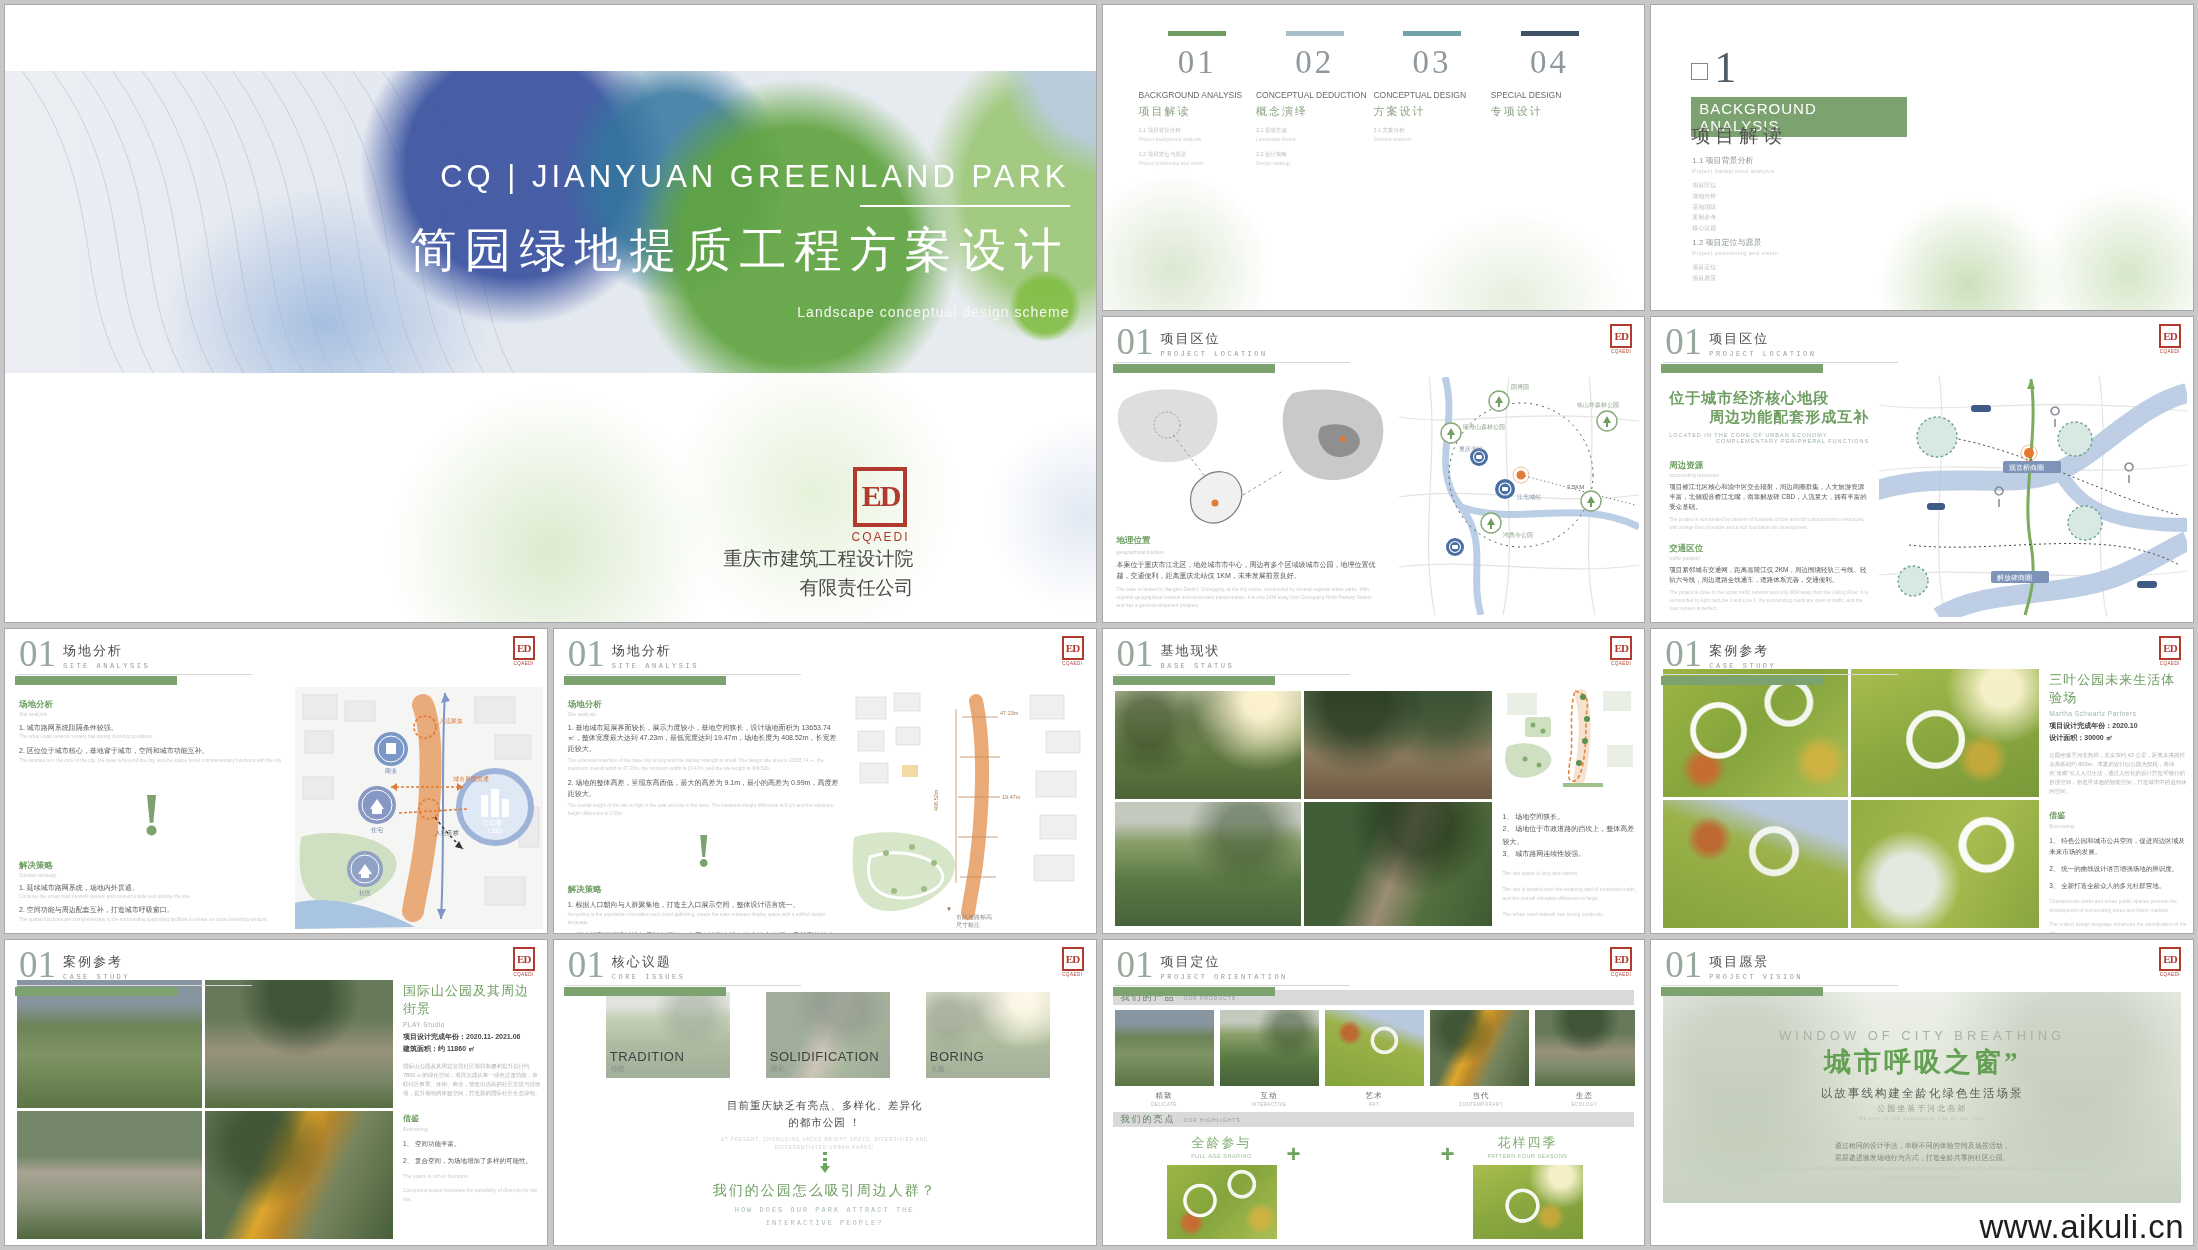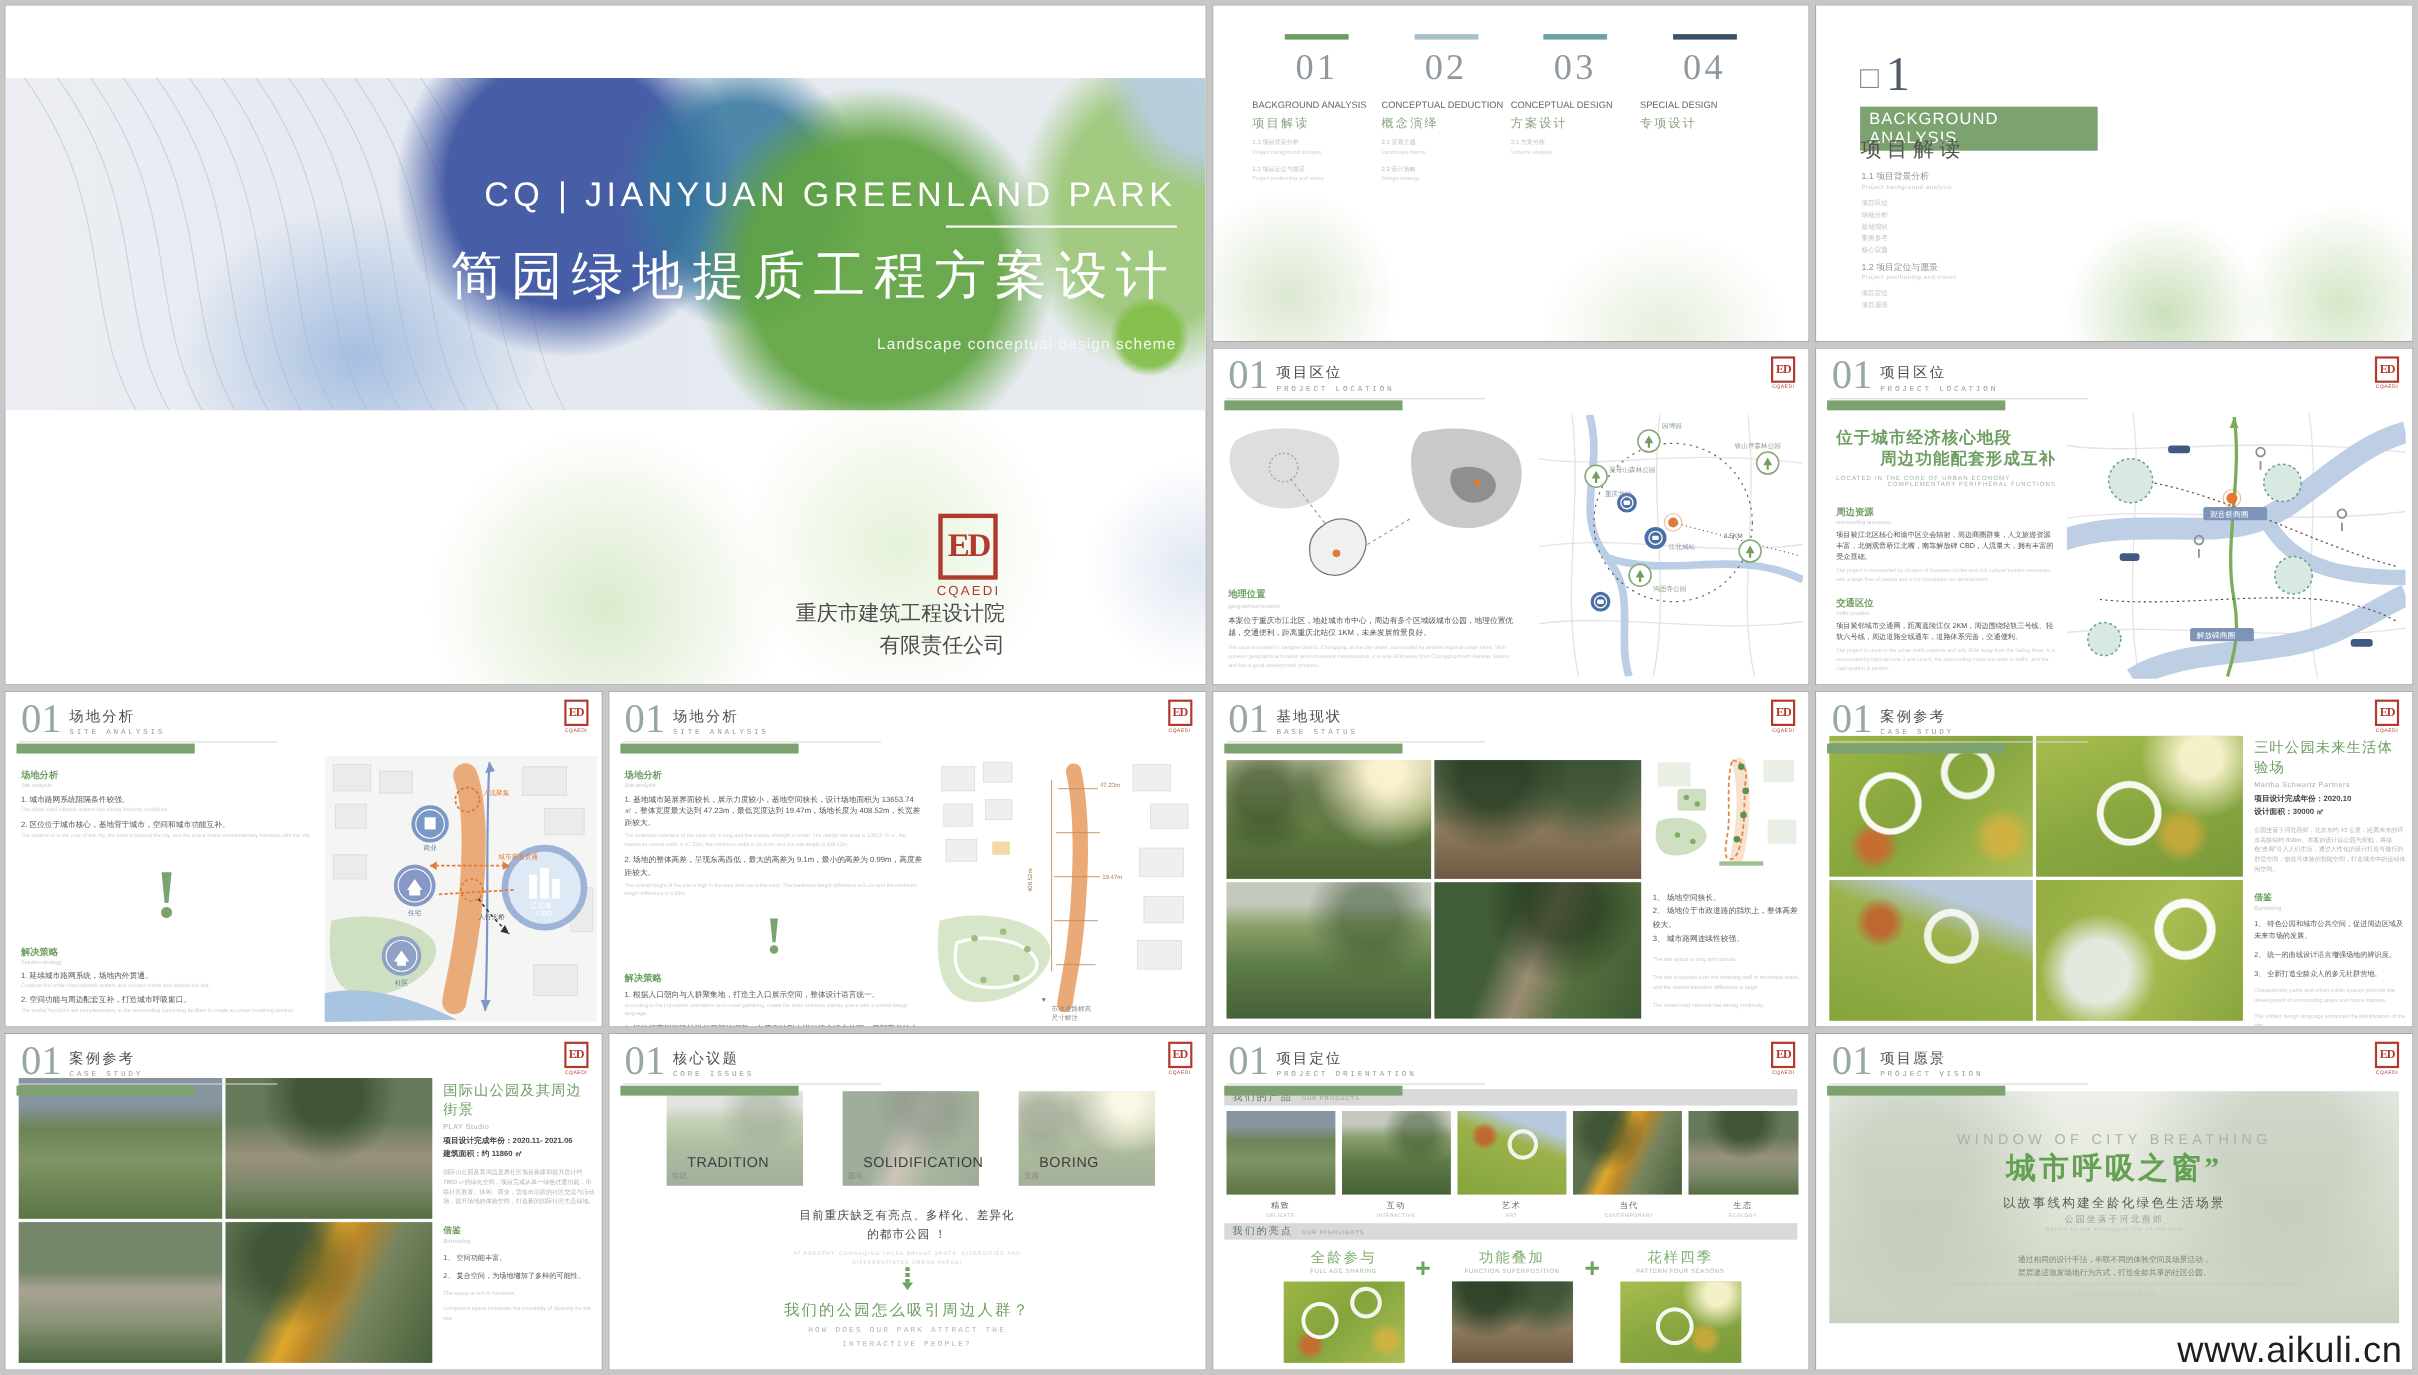--- a/index.html
+++ b/index.html
@@ -81,21 +81,21 @@
   .cs-title{font-size:13px;color:#6f9e63;font-family:"Liberation Serif",serif;letter-spacing:1px;}
   .cs-firm{font-size:6.5px;color:#9fb3a4;margin-top:3px;letter-spacing:.5px;}
   .cs-meta{font-size:7px;color:#444;margin-top:4px;font-weight:bold;}
   .cs-para{font-size:5.5px;color:#aab3ab;line-height:1.65;margin-top:8px;}
   .cs-b{font-size:8px;margin-top:14px;}
   .cs-be{font-size:5.5px;color:#c4cdc8;margin-top:2px;}
   .cs-i{font-size:6.5px;color:#555;line-height:1.7;margin-top:6px;}
   .cs-ie{font-size:5px;color:#ccc;line-height:1.7;margin-top:6px;}
   
   .ci-card{position:absolute;top:52px;width:124px;height:86px;}
-  .ci-word{position:absolute;left:19px;bottom:14px;font-size:13px;color:#3f3f3f;letter-spacing:.5px;}
+  .ci-word{position:absolute;left:4px;bottom:14px;font-size:13px;color:#3f3f3f;letter-spacing:.5px;}
   .ci-cn{position:absolute;left:5px;bottom:4px;font-size:7px;color:#8a8a8a;}
   .ci-st{position:absolute;left:0;right:0;top:158px;text-align:center;font-size:10.5px;color:#4a4a4a;font-family:"Liberation Serif",serif;letter-spacing:1px;line-height:1.6;}
   .ci-se{position:absolute;left:0;right:0;top:196px;text-align:center;font-size:4.5px;color:#c9d1cb;letter-spacing:1px;line-height:1.7;}
   .ci-q{position:absolute;left:0;right:0;top:242px;text-align:center;font-size:14px;color:#6f9e63;font-family:"Liberation Serif",serif;letter-spacing:2px;}
   .ci-qe{position:absolute;left:0;right:0;top:264px;text-align:center;font-size:7px;color:#a8bcab;letter-spacing:2px;line-height:1.8;font-family:"Liberation Mono",monospace;}
   .dash-arrow{position:absolute;left:50%;top:212px;transform:translateX(-50%);}
   .dash-arrow .d{width:4px;height:14px;margin:0 auto;background:repeating-linear-gradient(180deg,#6aa45e 0 3px,transparent 3px 5.5px);}
   .dash-arrow .t{width:0;height:0;border-left:5px solid transparent;border-right:5px solid transparent;border-top:7px solid #6aa45e;margin:0 auto;}
   
   .band{position:absolute;left:10px;right:10px;height:15px;background:#d9d9d9;font-size:9px;color:#5f7a5f;line-height:15px;padding-left:8px;font-family:"Liberation Serif",serif;letter-spacing:2px;}
@@ -780,25 +780,20 @@
     <div style="position:absolute;left:432px;top:148px;width:100px;">
         <div class="cap-cn">生态</div>
         <div class="cap-en">ECOLOGY</div>
       </div>
     <div class="band" style="top:172px;"><span>我们的亮点</span><i>OUR HIGHLIGHTS</i></div>
     <div style="position:absolute;left:54px;top:194px;width:130px;">
       <div class="hl-t">全龄参与</div>
       <div class="hl-e">FULL AGE SHARING</div>
       <div class="photo p-aer1" style="position:relative;left:10px;top:6px;width:110px;height:74px;"></div>
     </div>
-    <div style="position:absolute;left:207px;top:194px;width:130px;">
-      <div class="hl-t">功能叠加</div>
-      <div class="hl-e">FUNCTION SUPERPOSITION</div>
-      <div class="photo p-plaza" style="position:relative;left:10px;top:6px;width:110px;height:74px;"></div>
-    </div>
     <div style="position:absolute;left:360px;top:194px;width:130px;">
       <div class="hl-t">花样四季</div>
       <div class="hl-e">PATTERN FOUR SEASONS</div>
       <div class="photo p-aer2" style="position:relative;left:10px;top:6px;width:110px;height:74px;"></div>
     </div>
     <div class="plus" style="left:184px;">+</div>
     <div class="plus" style="left:338px;">+</div>
   </div>
 
   <div class="slide">

